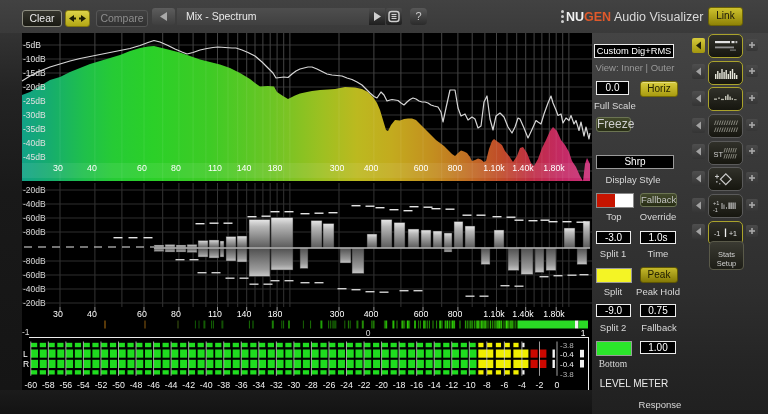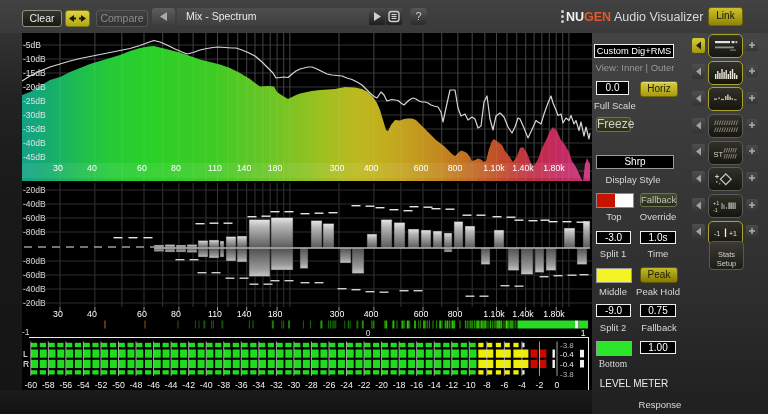--- a/index.html
+++ b/index.html
@@ -779,21 +779,21 @@
 <div style="position:absolute;left:596px;top:193px;width:36px;height:13px;border:1px solid #8a8a8a;background:linear-gradient(90deg,#c71400 0,#c71400 50%,#fff 50%,#fff 100%);"></div>
 <div style="position:absolute;left:640px;top:193px;width:35px;height:12px;background:linear-gradient(#434a2c,#272d14);border:1px solid #6b7452;border-radius:3px;color:#c3c3c3;font-size:9.5px;text-align:center;line-height:12px;">Fallback</div>
 <div style="position:absolute;left:554px;top:210.5px;width:120px;text-align:center;color:#d8d8d8;font-size:9.5px;">Top</div>
 <div style="position:absolute;left:598px;top:210.5px;width:120px;text-align:center;color:#d8d8d8;font-size:9.5px;">Override</div>
 <div style="position:absolute;left:596px;top:231px;width:33px;height:11px;background:#000;border:1.2px solid #ededed;color:#fff;font-size:10px;text-align:center;line-height:11px;white-space:nowrap;overflow:hidden;">-3.0</div>
 <div style="position:absolute;left:640px;top:231px;width:34px;height:11px;background:#000;border:1.2px solid #ededed;color:#fff;font-size:10px;text-align:center;line-height:11px;white-space:nowrap;overflow:hidden;">1.0s</div>
 <div style="position:absolute;left:553px;top:247.5px;width:120px;text-align:center;color:#d8d8d8;font-size:9.5px;">Split 1</div>
 <div style="position:absolute;left:598px;top:247.5px;width:120px;text-align:center;color:#d8d8d8;font-size:9.5px;">Time</div>
 <div style="position:absolute;left:596px;top:268px;width:34px;height:13px;border:1px solid #9a9a9a;background:#f4f425;"></div>
 <div style="position:absolute;left:640px;top:267px;width:36px;height:14px;background:linear-gradient(#c4b82a,#857a06);border:1px solid #5f5704;border-radius:3px;color:#1c1a00;font-size:10px;text-align:center;line-height:14px;">Peak</div>
-<div style="position:absolute;left:553px;top:286px;width:120px;text-align:center;color:#d8d8d8;font-size:9.5px;">Middle</div>
+<div style="position:absolute;left:553px;top:286px;width:120px;text-align:center;color:#d8d8d8;font-size:9.5px;">Split</div>
 <div style="position:absolute;left:598px;top:286px;width:120px;text-align:center;color:#d8d8d8;font-size:9.5px;">Peak Hold</div>
 <div style="position:absolute;left:596px;top:304px;width:33px;height:11px;background:#000;border:1.2px solid #ededed;color:#fff;font-size:10px;text-align:center;line-height:11px;white-space:nowrap;overflow:hidden;">-9.0</div>
 <div style="position:absolute;left:640px;top:304px;width:34px;height:11px;background:#000;border:1.2px solid #ededed;color:#fff;font-size:10px;text-align:center;line-height:11px;white-space:nowrap;overflow:hidden;">0.75</div>
 <div style="position:absolute;left:553px;top:321.5px;width:120px;text-align:center;color:#d8d8d8;font-size:9.5px;">Split 2</div>
 <div style="position:absolute;left:599px;top:321.5px;width:120px;text-align:center;color:#d8d8d8;font-size:9.5px;">Fallback</div>
 <div style="position:absolute;left:596px;top:341px;width:34px;height:13px;border:1px solid #9a9a9a;background:#2be62b;"></div>
 <div style="position:absolute;left:640px;top:341px;width:34px;height:11px;background:#000;border:1.2px solid #ededed;color:#fff;font-size:10px;text-align:center;line-height:11px;white-space:nowrap;overflow:hidden;">1.00</div>
 <div style="position:absolute;left:553px;top:359px;width:120px;text-align:center;color:#d8d8d8;font-size:9.5px;font-family:Liberation Serif, serif;">Bottom</div>
 <div style="position:absolute;left:600px;top:359px;width:120px;text-align:center;color:#d8d8d8;font-size:9.5px;margin-top:40px;">Response</div>
 <div style="position:absolute;left:574px;top:377.5px;width:120px;text-align:center;color:#ececec;font-size:10px;">LEVEL METER</div>

